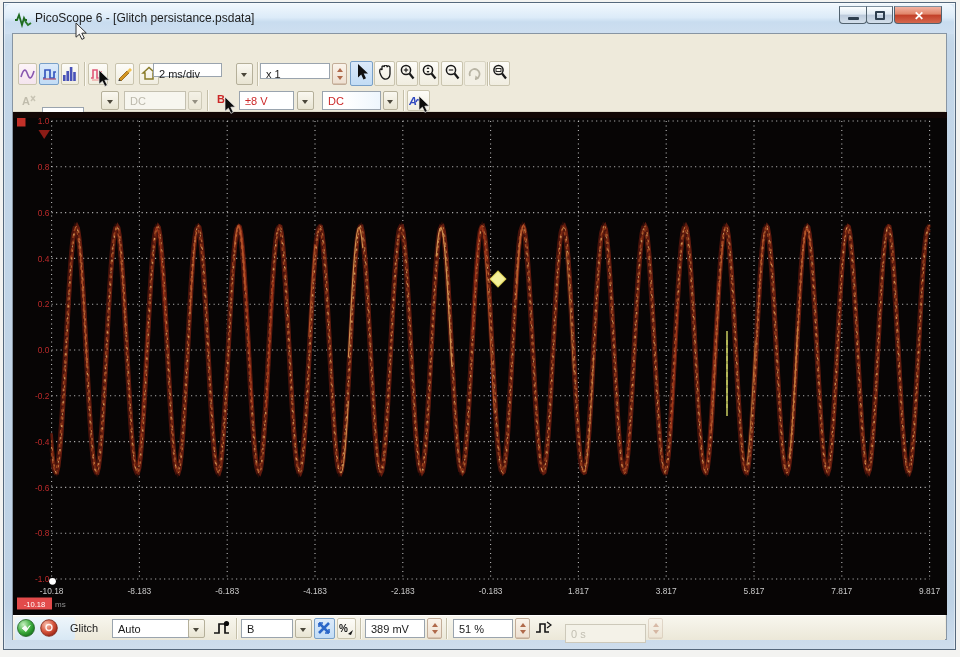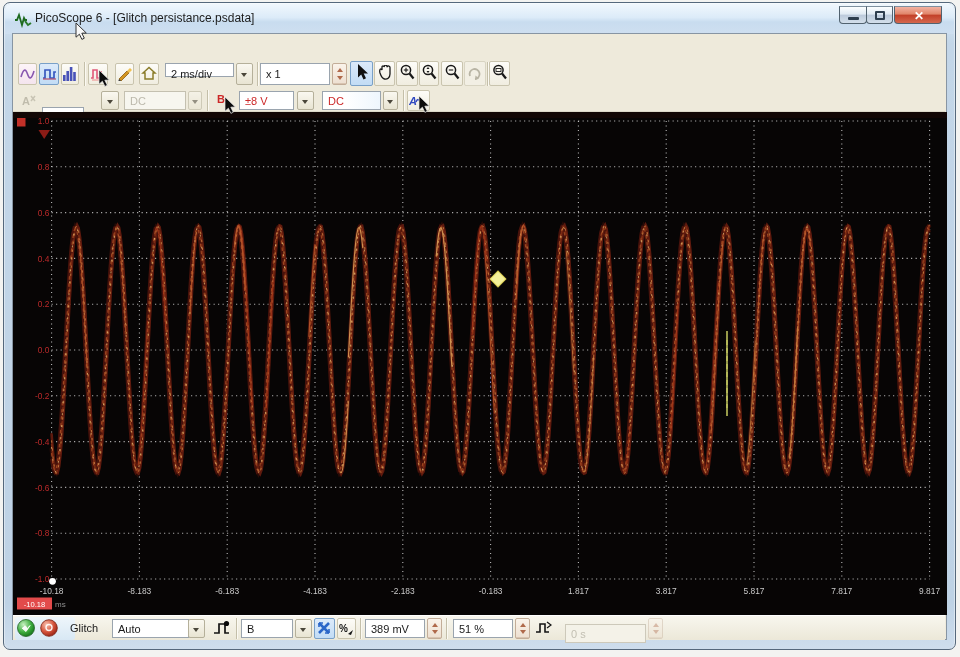--- a/index.html
+++ b/index.html
@@ -1,15 +1,15 @@
 <!DOCTYPE html>
 <html><head><meta charset="utf-8"><style>
 html,body{margin:0;padding:0;width:960px;height:657px;background:#f3f3f1;overflow:hidden}
 *{box-sizing:border-box;font-family:"Liberation Sans",sans-serif}
-#win{position:absolute;left:3px;top:2px;width:953px;height:648px;border-radius:7px;background:linear-gradient(180deg,#dcebf8 0,#c3d6e8 40px,#bed2e5 600px,#cfdeed 648px);border:1px solid #55687c;box-shadow:inset 0 1px 0 rgba(255,255,255,.75),inset -1px 0 0 rgba(255,255,255,.4),inset 1px 0 0 rgba(255,255,255,.4)}
+#win{position:absolute;left:3px;top:2px;width:953px;height:648px;border-radius:0;background:linear-gradient(180deg,#dcebf8 0,#c3d6e8 40px,#bed2e5 600px,#cfdeed 648px);border:1px solid #55687c;box-shadow:inset 0 1px 0 rgba(255,255,255,.75),inset -1px 0 0 rgba(255,255,255,.4),inset 1px 0 0 rgba(255,255,255,.4)}
 #titlebar{position:absolute;left:1px;top:1px;width:949px;height:30px;border-radius:6px 6px 0 0;background:linear-gradient(180deg,#f0f7fd 0%,#dcebf8 45%,#c8dcEF 60%,#cedff0 100%)}
 #title{position:absolute;left:31px;top:8px;font-size:12px;color:#1c1c1c;white-space:pre}
 .wbtn{position:absolute;top:3px;height:18px;border:1px solid #51626f;border-top:1px solid #7d8f9e;border-radius:0 0 4px 4px}
 #bmin{left:835px;width:28px;background:linear-gradient(180deg,#fcfeff 0%,#e0eaf3 45%,#bccadb 50%,#d3dfeb 100%)}
 #bmax{left:862px;width:27px;background:linear-gradient(180deg,#fcfeff 0%,#e0eaf3 45%,#bccadb 50%,#d3dfeb 100%)}
 #bclose{left:890px;width:48px;background:linear-gradient(180deg,#f3b2a2 0%,#e08468 45%,#c23f28 50%,#d4674d 100%)}
 #bmin i{position:absolute;left:8px;top:10px;width:11px;height:3px;background:#2e3e4e;border-radius:1px}
 #bmax i{position:absolute;left:8px;top:4px;width:10px;height:9px;border:2px solid #2e3e4e;border-radius:1px}
 #bclose i{position:absolute;left:19px;top:2px;color:#fff;font-size:12px;font-weight:bold;font-style:normal}
 #content{position:absolute;left:8px;top:30px;width:935px;height:607px;background:#eeeadb;border:1px solid #8795a3}
@@ -78,26 +78,26 @@
 <div class="tbtn" style="left:102px;top:5px;width:19px;height:22px"></div>
 <svg style="left:104px;top:8px" width="15" height="15" viewBox="0 0 15 15">
           <path d="M2,13 L10,5 12,7 4,15 Z" fill="#d4951e" stroke="#8a5c10" stroke-width="0.8"></path>
           <path d="M10,5 L13,2 15,4 12,7 Z" fill="#f0c050"></path>
           <path d="M2,13 L1,16 4,15 Z" fill="#404040"></path>
         </svg>
 <div class="tbtn" style="left:126px;top:5px;width:20px;height:22px"></div>
 <svg style="left:128px;top:8px" width="16" height="15" viewBox="0 0 16 15">
           <path d="M2,7 L8,1.5 14,7 12,7 12,13 4,13 4,7 Z" fill="none" stroke="#8a7c2a" stroke-width="1.5"></path>
         </svg>
-<div class="combo" style="left:152px;top:5px;width:69px;height:14px">
+<div class="combo" style="left:140px;top:5px;width:69px;height:14px">
           <span style="top:4px">2 ms/div</span>
         </div>
 <div class="cbtn" style="left:223px;top:5px;width:17px;height:22px"></div>
 <div class="sep" style="left:244px;top:4px;height:24px"></div>
-<div class="combo" style="left:247px;top:5px;width:70px;height:22px">
+<div class="combo" style="left:247px;top:5px;width:70px;height:16px">
           <span style="top:4px">x 1</span>
         </div>
 <div class="spin" style="left:319px;top:5px"></div>
 <div class="sep" style="left:339px;top:4px;height:24px"></div>
 <div class="tbtn tsel" style="left:337px;top:3px;width:23px;height:25px"></div>
 <svg style="left:344px;top:6px" width="12" height="17" viewBox="0 0 12 17">
           <path d="M1,0 L1,13.5 4.2,10.6 6.5,15.5 9,14.3 6.7,9.6 11,9.4 Z" fill="#101010"></path>
         </svg>
 <div class="tbtn" style="left:361px;top:3px;width:21px;height:25px"></div>
 <svg style="left:365px;top:7px" width="14" height="15" viewBox="0 0 14 15">

